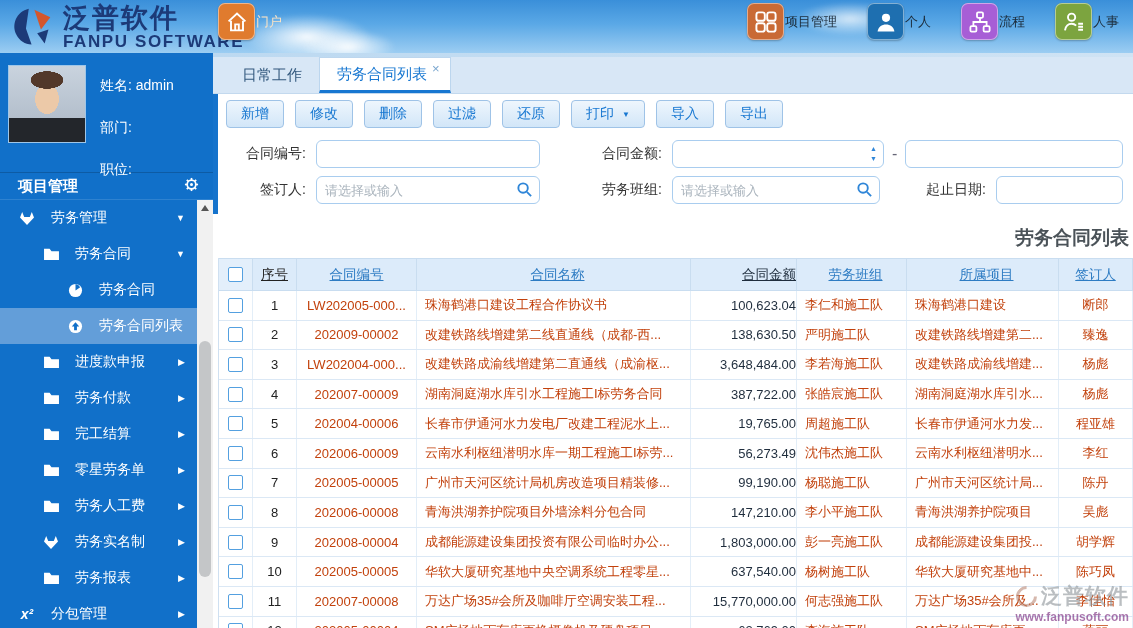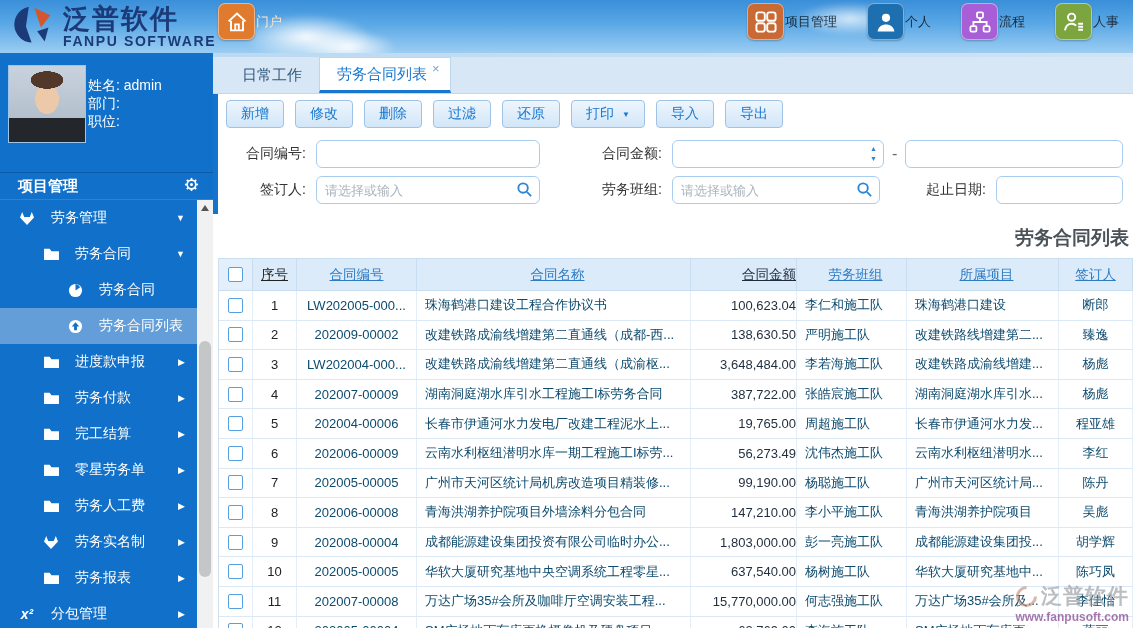--- a/index.html
+++ b/index.html
@@ -8,42 +8,42 @@
 
   
   .topbar{height:53px;position:relative;background:linear-gradient(180deg,#3a8fd9 0%,#5aa8e6 45%,#9ccdf2 100%);overflow:hidden;}
   .topstrip{height:4px;background:linear-gradient(90deg,#1470c8 0,#1470c8 213px,#bcd9f1 213px,#cfe3f4 100%);}
   .cloud{position:absolute;border-radius:50%;filter:blur(2px);background:radial-gradient(closest-side,rgba(255,255,255,.95),rgba(255,255,255,0));}
   .c1{left:242px;top:14px;width:130px;height:46px;}
   .c2{left:300px;top:30px;width:96px;height:34px;}
   .c3{left:795px;top:2px;width:110px;height:34px;opacity:.8;}
   .logo{position:absolute;left:10px;top:4px;display:flex;align-items:center;gap:8px;}
   .logo-txt .cn{font-size:27px;font-weight:bold;color:#1c3a78;line-height:28px;letter-spacing:2px;}
-  .logo-txt .en{font-size:14px;color:#1c3a78;letter-spacing:1.6px;font-weight:bold;}
+  .logo-txt .en{font-size:17px;color:#1c3a78;letter-spacing:1.6px;font-weight:bold;}
   .hicon{display:flex;flex-direction:row;align-items:center;gap:1px;text-align:right;}
   .tile{width:37px;height:37px;border-radius:7px;display:flex;align-items:center;justify-content:center;
         box-shadow:inset 0 0 0 1px rgba(255,255,255,.45),0 1px 2px rgba(0,0,0,.25);}
   .portal{position:absolute;left:218px;top:3px;}
   .portal .hlabel{color:#fbe3c4;}
   .hlabel{font-size:13px;margin-top:0px;color:#1b2a38;}
   .apps{position:absolute;right:14px;top:3px;display:flex;gap:30px;}
 
   
   .shell{display:flex;height:571px;}
 
   
   .sidebar{width:213px;background:#1170c9;position:relative;flex:none;color:#fff;overflow:hidden;}
   .user{display:flex;padding:8px 0 0 8px;height:115px;box-sizing:border-box;}
   .avatar{width:76px;height:76px;flex:none;border:1px solid #9fc6e8;
     background:
       radial-gradient(ellipse 26px 14px at 38px 14px,#52382a 62%,rgba(0,0,0,0) 63%),
       radial-gradient(ellipse 19px 24px at 38px 33px,#ecc9a8 62%,rgba(0,0,0,0) 63%),
       linear-gradient(180deg,rgba(0,0,0,0) 0 52px,#23262b 52px),
       linear-gradient(#c9d3de,#aab6c4);}
-  .uinfo{margin-left:2px;font-size:14px;display:flex;flex-direction:column;gap:0;padding-top:12px;}
+  .uinfo{margin-left:14px;font-size:14px;display:flex;flex-direction:column;gap:24px;padding-top:12px;}
   .section-head{height:26px;display:flex;align-items:center;padding:0 14px 0 18px;font-size:15px;font-weight:bold;
     border-top:1px solid rgba(0,0,0,.18);border-bottom:1px solid rgba(255,255,255,.12);justify-content:space-between;}
   .menu{margin-right:16px;}
   .mi{height:36px;display:flex;align-items:center;font-size:14px;position:relative;padding-left:18px;cursor:pointer;}
   .mi.lv2{padding-left:42px;}
   .mi.lv3{padding-left:66px;}
   .mi.active{background:#639ed9;}
   .mic{width:18px;height:18px;margin-right:15px;display:inline-flex;align-items:center;justify-content:center;flex:none;}
   .mil{white-space:nowrap;}
   .mcaret{position:absolute;right:12px;font-size:9px;color:#fff;}
@@ -99,21 +99,21 @@
   .trow .c{display:flex;align-items:center;font-size:13px;border-right:1px solid #e3eef8;box-sizing:border-box;
            overflow:hidden;white-space:nowrap;}
   .c.check{width:34px;justify-content:center;}
   .c.no{width:44px;justify-content:center;color:#222;}
   .c.code{width:120px;justify-content:center;}
   .c.name{width:274px;padding-left:8px;}
   .c.amount{width:106px;justify-content:flex-end;color:#1f2d3d;}
   .c.team{width:110px;padding-left:8px;}
   .c.project{width:152px;padding-left:8px;}
   .c.signer{flex:1;justify-content:center;}
-  .link{color:#0c4a6e;cursor:pointer;}
+  .link{color:#c2410c;cursor:pointer;}
   .cb{width:13px;height:13px;border:1px solid #54a0e0;border-radius:2px;background:#fff;cursor:pointer;}
 
   .watermark{position:absolute;right:4px;bottom:4px;text-align:right;opacity:.6;pointer-events:none;z-index:5;}
   .wm1{display:flex;align-items:center;justify-content:flex-end;gap:4px;}
   .wm-logo{width:15px;height:15px;border:3px solid #bb8a77;border-right-color:transparent;border-radius:50%;
            transform:rotate(-45deg);display:inline-block;}
   .wm-b{font-size:21px;font-weight:bold;color:#8d9499;letter-spacing:1px;}
   .wm-u{font-size:12px;color:#701a75;font-weight:bold;}
 </style>
 </head>
@@ -506,21 +506,21 @@
               <div class="c project link">珠海鹤港口建设</div>
               <div class="c signer link">断郎</div>
             </div>
 
             <div class="trow">
               <div class="c check">
                 <span class="cb"></span>
               </div>
               <div class="c no">2</div>
               <div class="c code link">202009-00002</div>
-              <div class="c name link">改建铁路成渝线增建第二直通线（成都-西...</div>
+              <div class="c name link">改建铁路线增建第二线直通线（成都-西...</div>
               <div class="c amount">138,630.50</div>
               <div class="c team link">严明施工队</div>
               <div class="c project link">改建铁路线增建第二...</div>
               <div class="c signer link">臻逸</div>
             </div>
 
             <div class="trow">
               <div class="c check">
                 <span class="cb"></span>
               </div>

